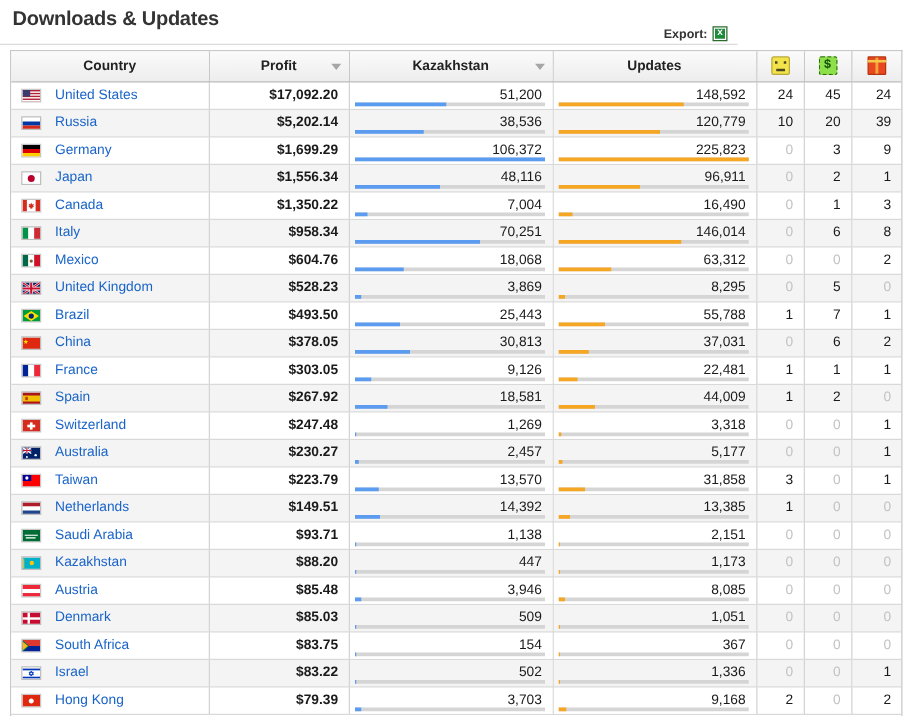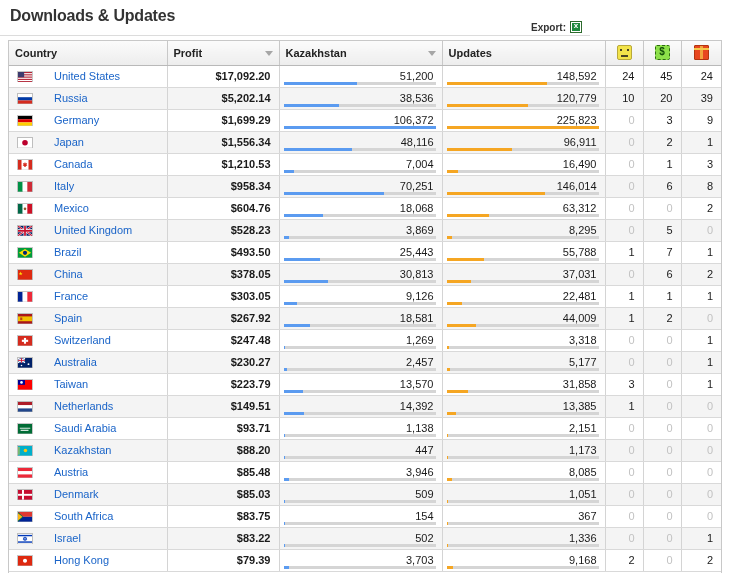--- a/index.html
+++ b/index.html
@@ -90,21 +90,21 @@
 
   
   thead th {
     height: 24px;
     background: linear-gradient(to bottom, #fbfbfb 0%, #ededed 100%);
     border-right: 1px solid #c8c8c8;
     border-bottom: 1px solid #b9b9b9;
     font-size: 11px;
     font-weight: bold;
     color: #222222;
-    text-align: left;
+    text-align: center;
     padding: 0 6px;
     white-space: nowrap;
     position: relative;
     cursor: pointer;
   }
   thead th:last-child { border-right: none; }
   thead th.icon-col { padding: 0; text-align: center; }
   .sort-arrow {
     position: absolute;
     right: 6px; top: 50%;
@@ -184,21 +184,21 @@
     white-space: nowrap;
     overflow: hidden;
   }
   tbody td:last-child { border-right: none; }
 
   
   td.country-cell { padding-left: 8px; }
   .country-inner {
     display: flex;
     align-items: center;
-    gap: 21px;
+    gap: 11px;
   }
   .flag {
     width: 16px; height: 11px;
     flex: 0 0 16px;
     border: 1px solid rgba(0,0,0,0.22);
     box-sizing: border-box;
     display: block;
   }
   .country-name {
     color: #1a64c8;
@@ -385,21 +385,21 @@
               <div class="country-inner">
                 <span class="flag"><svg viewBox="0 0 16 11">
                     <rect width="16" height="11" fill="#fff"></rect>
                     <rect width="4" height="11" fill="#d52b1e"></rect>
                     <rect x="12" width="4" height="11" fill="#d52b1e"></rect>
                     <path d="M8 2.2l.8 1.9 1.6-.6-.7 2 1 .5-1.9 1.1.2 1-1-.4-1 .4.2-1L5.3 6l1-.5-.7-2 1.6.6z" fill="#d52b1e"></path>
                   </svg></span>
                 <a class="country-name">Canada</a>
               </div>
             </td>
-            <td class="profit-cell">$1,210.53</td>
+            <td class="profit-cell">$1,350.22</td>
             <td class="bar-cell"><span class="bar-value">7,004</span><span class="bar-track">
                 <span class="bar-fill" style="width: 6.58444%;"></span>
               </span></td>
             <td class="bar-cell"><span class="bar-value">16,490</span><span class="bar-track">
                 <span class="bar-fill updates" style="width: 7.30218%;"></span>
               </span></td>
             <td class="num-cell zero">0</td>
             <td class="num-cell">1</td>
             <td class="num-cell">3</td>
           </tr>

